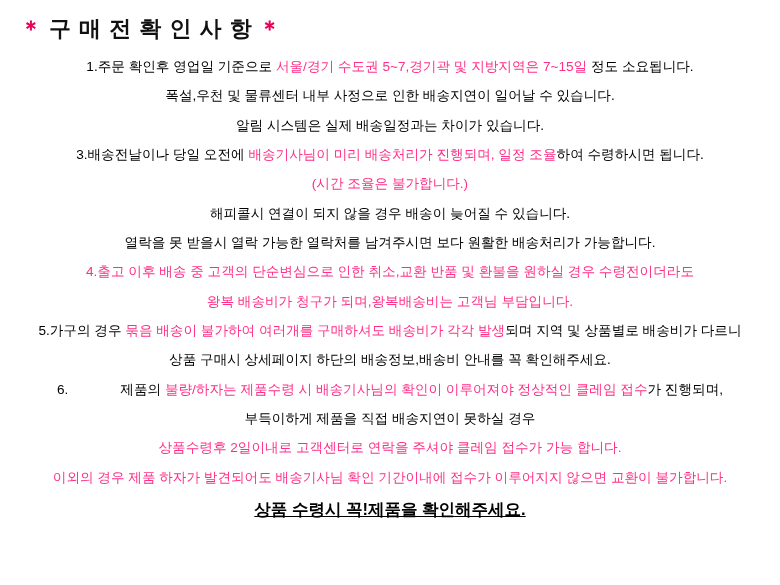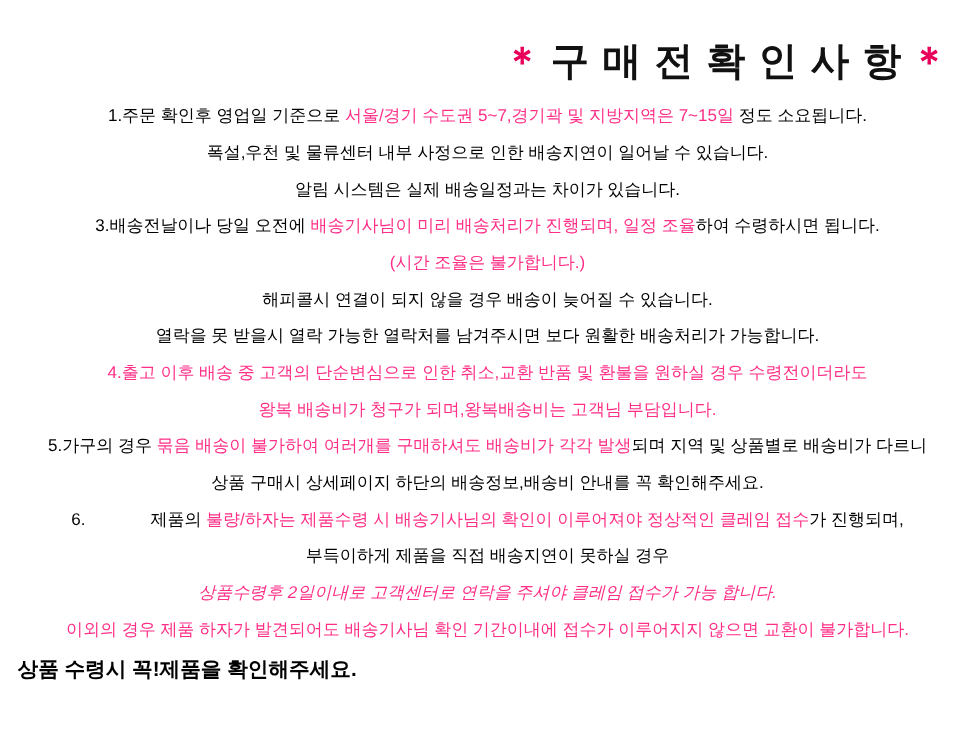--- a/index.html
+++ b/index.html
@@ -15,46 +15,47 @@
     overflow: hidden;
   }
   .page {
     width: 780px;
     height: 585px;
     position: relative;
     box-sizing: border-box;
     padding: 8px 14px 0 14px;
   }
   .title {
-    text-align: right;
-    font-size: 31px;
+    text-align: left;
+    font-size: 22px;
     font-weight: bold;
     color: #111111;
     letter-spacing: 1px;
-    margin: 20px 0 14px 0;
+    margin: 6px 0 14px 0;
     white-space: nowrap;
   }
   .title .star {
     color: #e8005a;
     font-weight: bold;
     padding: 0 6px;
   }
   .line {
     font-size: 13.6px;
     line-height: 1.35;
     margin: 0 0 11px 0;
     white-space: nowrap;
   }
   .line.center { text-align: center; }
   .closing {
-    text-align: left;
+    text-align: center;
     font-size: 16.5px;
     font-weight: bold;
     color: #000000;
     margin-top: 12px;
+    text-decoration: underline;
   }
 </style>
 </head>
 <body>
 
 <div class="page">
 
   <div class="title">
     <span class="star">＊</span><span>구 매 전 확 인 사 항</span><span class="star">＊</span>
   </div>
@@ -66,19 +67,19 @@
       <div class="line center"><span style="color: rgb(0, 0, 0);">3.배송전날이나 당일 오전에 </span><span style="color: rgb(255, 46, 134);">배송기사님이 미리 배송처리가 진행되며, 일정 조율</span><span style="color: rgb(0, 0, 0);">하여 수령하시면 됩니다.</span></div>
       <div class="line center"><span style="color: rgb(255, 46, 134);">(시간 조율은 불가합니다.)</span></div>
       <div class="line center"><span style="color: rgb(0, 0, 0);">해피콜시 연결이 되지 않을 경우 배송이 늦어질 수 있습니다.</span></div>
       <div class="line center"><span style="color: rgb(0, 0, 0);">열락을 못 받을시 열락 가능한 열락처를 남겨주시면 보다 원활한 배송처리가 가능합니다.</span></div>
       <div class="line center"><span style="color: rgb(255, 46, 134);">4.출고 이후 배송 중 고객의 단순변심으로 인한 취소,교환 반품 및 환불을 원하실 경우 수령전이더라도</span></div>
       <div class="line center"><span style="color: rgb(255, 46, 134);">왕복 배송비가 청구가 되며,왕복배송비는 고객님 부담입니다.</span></div>
       <div class="line center"><span style="color: rgb(0, 0, 0);">5.가구의 경우 </span><span style="color: rgb(255, 46, 134);">묶음 배송이 불가하여 여러개를 구매하셔도 배송비가 각각 발생</span><span style="color: rgb(0, 0, 0);">되며 지역 및 상품별로 배송비가 다르니</span></div>
       <div class="line center"><span style="color: rgb(0, 0, 0);">상품 구매시 상세페이지 하단의 배송정보,배송비 안내를 꼭 확인해주세요.</span></div>
       <div class="line center"><span class="numlabel" style="display: inline-block; margin-right: 52px;">6.</span><span style="color: rgb(0, 0, 0);">제품의 </span><span style="color: rgb(255, 46, 134);">불량/하자는 제품수령 시 배송기사님의 확인이 이루어져야 정상적인 클레임 접수</span><span style="color: rgb(0, 0, 0);">가 진행되며,</span></div>
       <div class="line center"><span style="color: rgb(0, 0, 0);">부득이하게 제품을 직접 배송지연이 못하실 경우</span></div>
-      <div class="line center"><span style="color: rgb(255, 46, 134); font-style: italic;">상품수령후 2일이내로 고객센터로 연락을 주셔야 클레임 접수가 가능 합니다.</span></div>
+      <div class="line center"><span style="color: rgb(255, 46, 134);">상품수령후 2일이내로 고객센터로 연락을 주셔야 클레임 접수가 가능 합니다.</span></div>
       <div class="line center"><span style="color: rgb(255, 46, 134);">이외의 경우 제품 하자가 발견되어도 배송기사님 확인 기간이내에 접수가 이루어지지 않으면 교환이 불가합니다.</span></div>
     </div>
 
   <div class="closing">상품 수령시 꼭!제품을 확인해주세요.</div>
 
 </div>
 
 </body></html>

